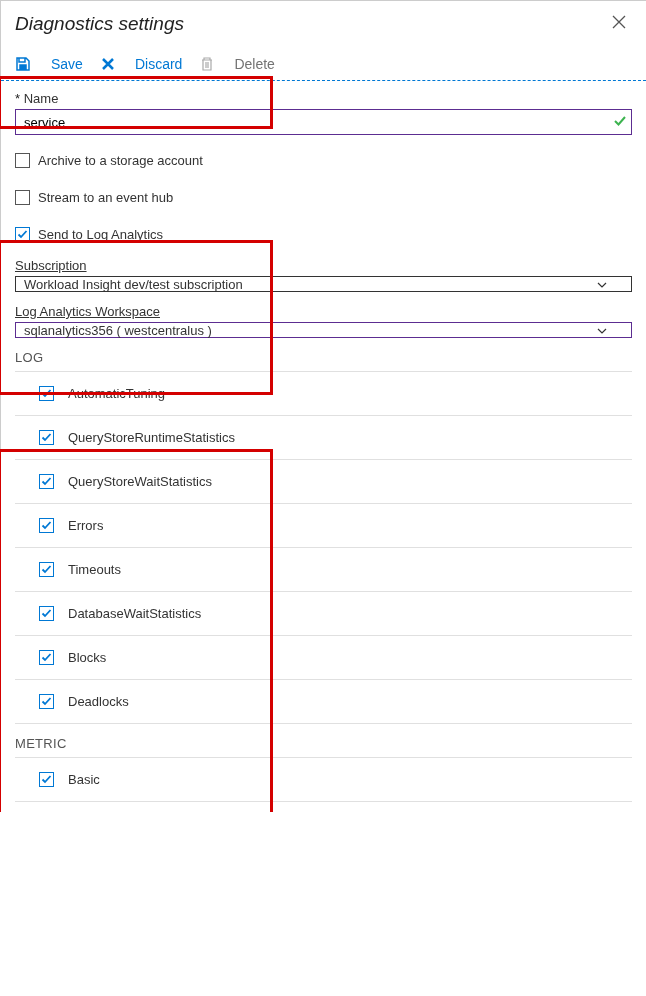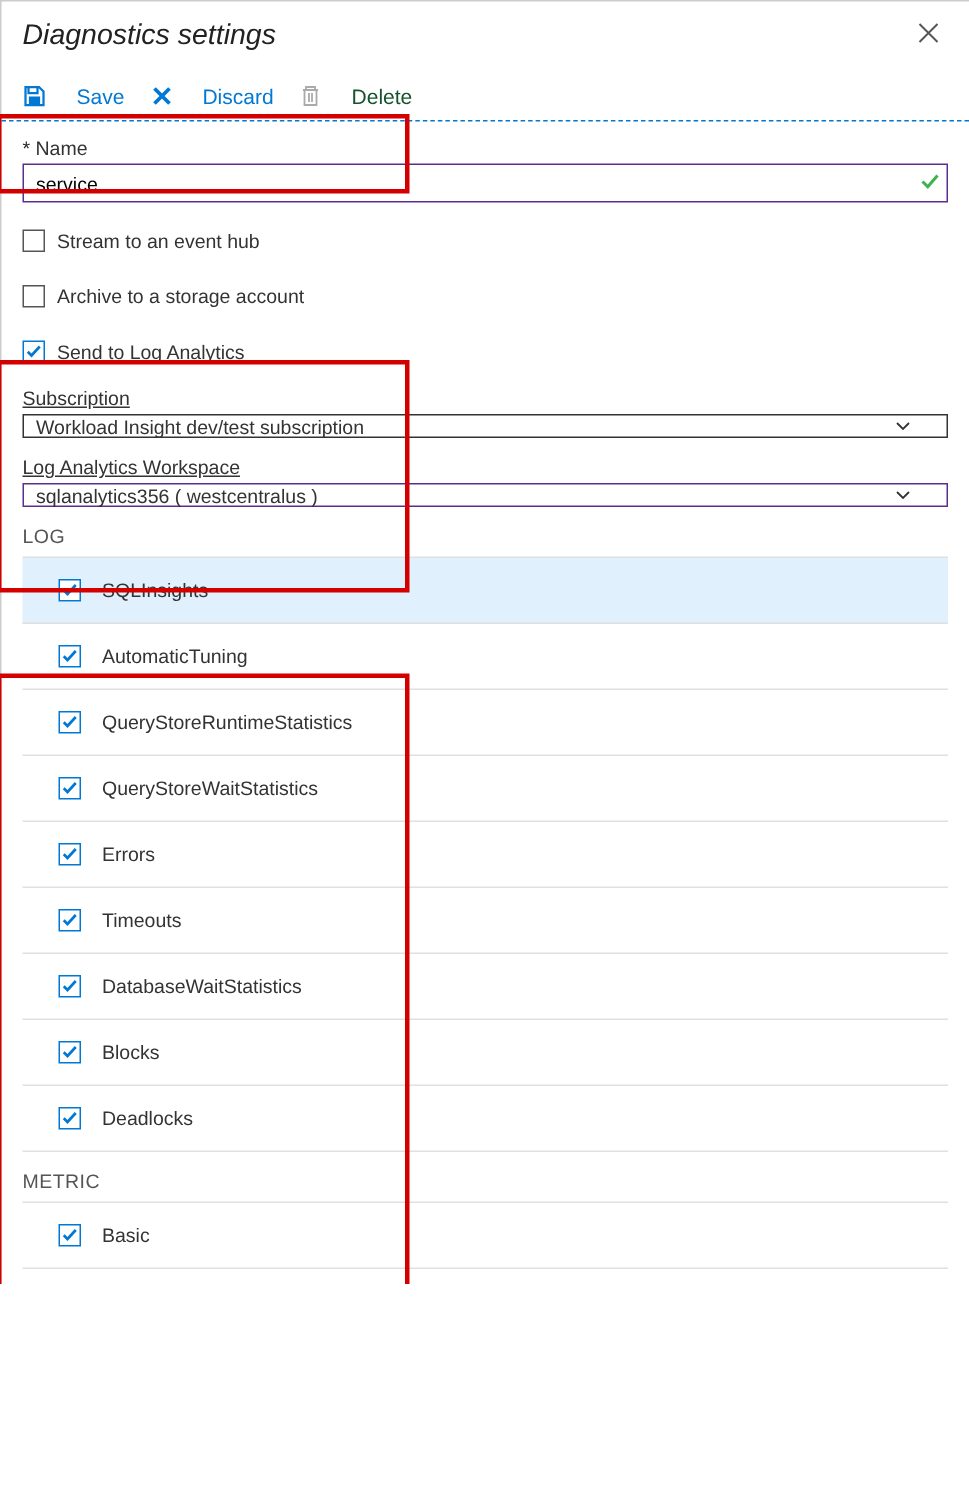--- a/index.html
+++ b/index.html
@@ -3,21 +3,21 @@
   <meta charset="utf-8">
   <style>
     * { box-sizing: border-box; margin: 0; padding: 0; }
     body { font-family: "Segoe UI", Arial, sans-serif; font-size: 13px; color: #333; width: 646px; background: #fff; }
     .panel { border-top: 1px solid #ccc; border-left: 1px solid #ccc; }
     .header { display: flex; align-items: center; justify-content: space-between; padding: 10px 14px 14px 14px; font-style: italic; }
     .header h2 { font-size: 19px; font-weight: 400; color: #222; }
     .close-btn { font-size: 18px; color: #555; cursor: pointer; padding: 2px 6px; }
     .toolbar { display: flex; align-items: center; gap: 18px; padding: 6px 14px 8px 14px; border-bottom: 1px dashed #0078d4; }
     .tool-btn { display: inline-flex; align-items: center; gap: 20px; font-size: 14px; cursor: pointer; color: #0078d4; }
-    .tool-btn.disabled { color: #14532d; cursor: default; }
+    .tool-btn.disabled { color: #737373; cursor: default; }
     .tool-icon { display: inline-flex; }
     .content { padding: 10px 14px; position: relative; }
     .section { margin-bottom: 18px; position: relative; }
     .field-label { font-size: 13px; color: #333; padding-bottom: 3px; display: block; }
     .required { color: #222; }
     .text-input { width: 100%; padding: 4px 24px 4px 8px; border: 1px solid #5c2d91; font-size: 13px; height: 26px; outline: none; }
     .input-wrap { position: relative; }
     .check-valid { position: absolute; right: 6px; top: 50%; transform: translateY(-50%); color: #3cb34f; font-weight: bold; font-size: 14px; }
     .checkbox-row { display: flex; align-items: center; gap: 8px; margin-bottom: 22px; }
     .cb { width: 15px; height: 15px; border: 1px solid #555; display: inline-flex; align-items: center; justify-content: center; cursor: pointer; background: #fff; }
@@ -92,26 +92,26 @@
         <span class="check-valid">
           <svg width="12" height="12" viewBox="0 0 12 12">
               <path d="M1 6 L4.5 9.5 L11 2" stroke="#3cb34f" stroke-width="2" fill="none"></path>
             </svg>
         </span>
       </div>
     </div>
 
     <div class="checkbox-row">
       <span class="cb"></span>
-      <span class="cb-label">Stream to an event hub</span>
+      <span class="cb-label">Archive to a storage account</span>
     </div>
 
     <div class="checkbox-row">
       <span class="cb"></span>
-      <span class="cb-label">Archive to a storage account</span>
+      <span class="cb-label">Stream to an event hub</span>
     </div>
 
     <div class="checkbox-row" style="margin-bottom:16px;">
       <span class="cb checked">
         <svg width="11" height="11" viewBox="0 0 11 11">
             <path d="M1.5 5.5 L4 8 L9.5 2" stroke="#0078d4" stroke-width="1.8" fill="none"></path>
           </svg>
       </span>
       <span class="cb-label">Send to Log Analytics</span>
     </div>
@@ -137,28 +137,20 @@
             <svg width="10" height="6" viewBox="0 0 10 6">
                 <path d="M1 1 L5 5 L9 1" stroke="#333" stroke-width="1.2" fill="none"></path>
               </svg>
           </span>
         </div>
       </div>
     </div>
 
     <div class="cat-header">LOG</div>
     <div class="items-list" id="log-list">
-        <div class="list-item selected">
-          <span class="cb checked">
-            <svg width="11" height="11" viewBox="0 0 11 11">
-              <path d="M1.5 5.5 L4 8 L9.5 2" stroke="#0078d4" stroke-width="1.8" fill="none"></path>
-            </svg>
-          </span>
-          <span class="item-label">SQLInsights</span>
-        </div>
         <div class="list-item">
           <span class="cb checked">
             <svg width="11" height="11" viewBox="0 0 11 11">
               <path d="M1.5 5.5 L4 8 L9.5 2" stroke="#0078d4" stroke-width="1.8" fill="none"></path>
             </svg>
           </span>
           <span class="item-label">AutomaticTuning</span>
         </div>
         <div class="list-item">
           <span class="cb checked">

